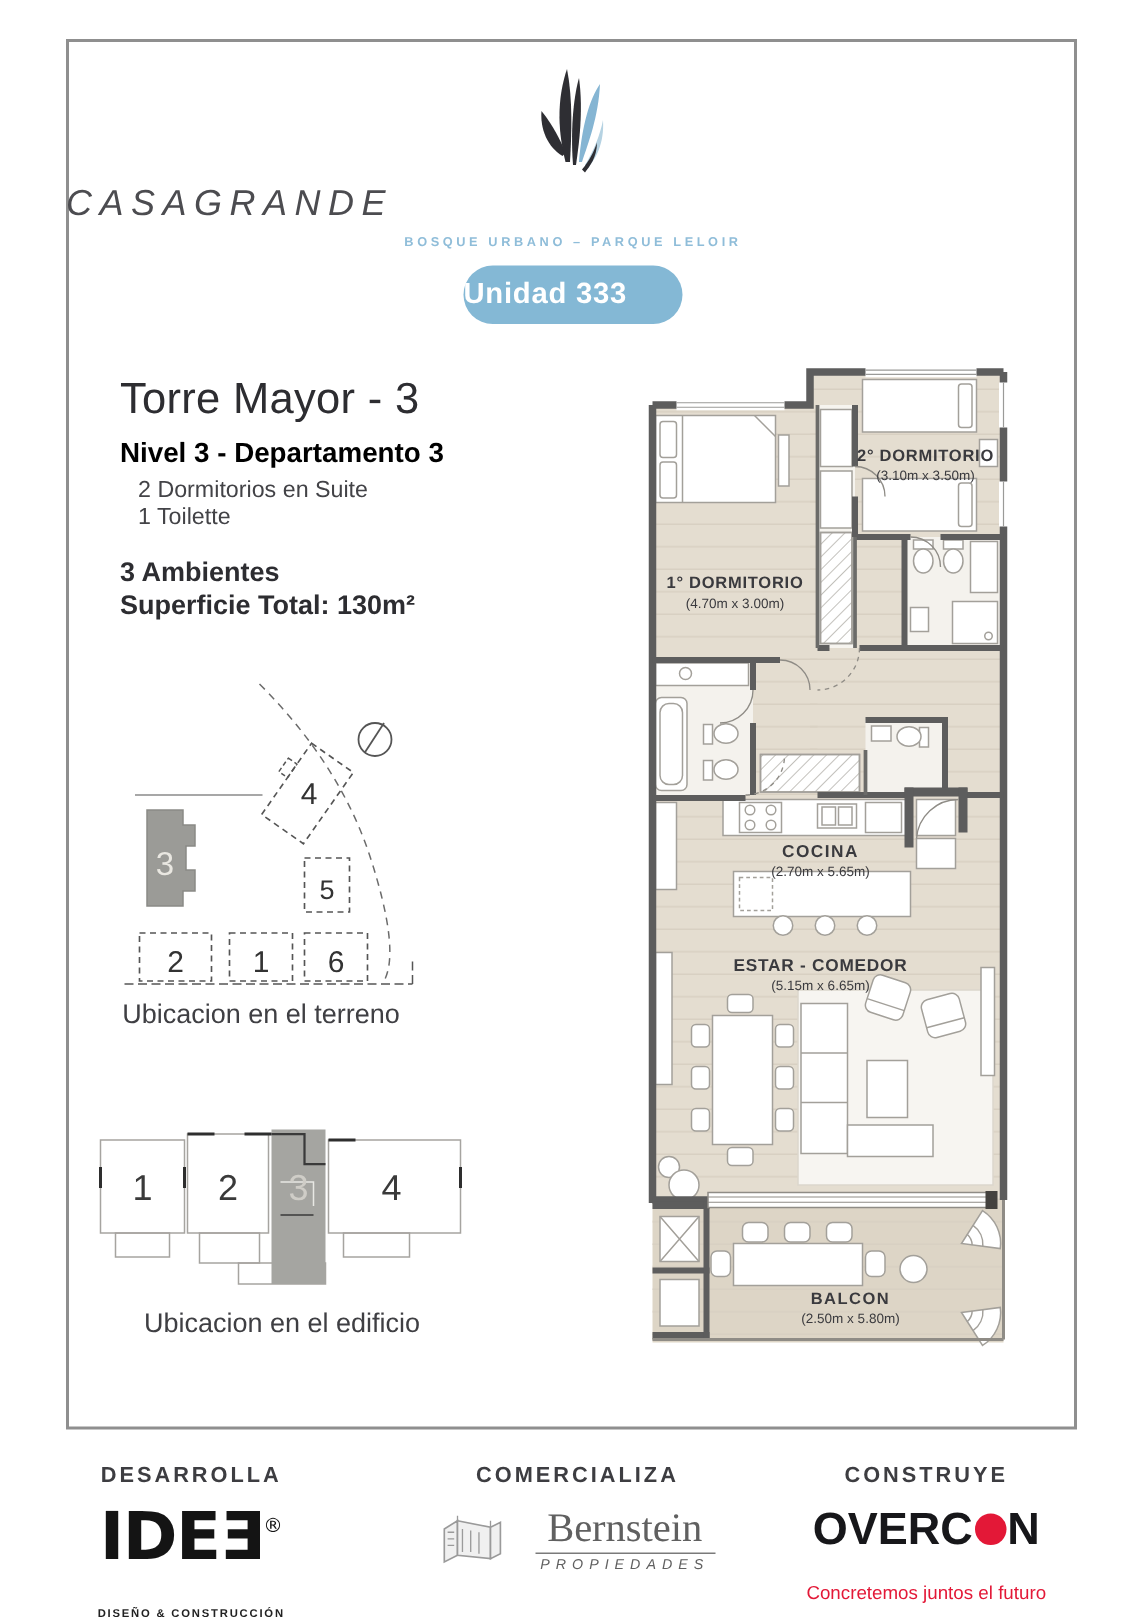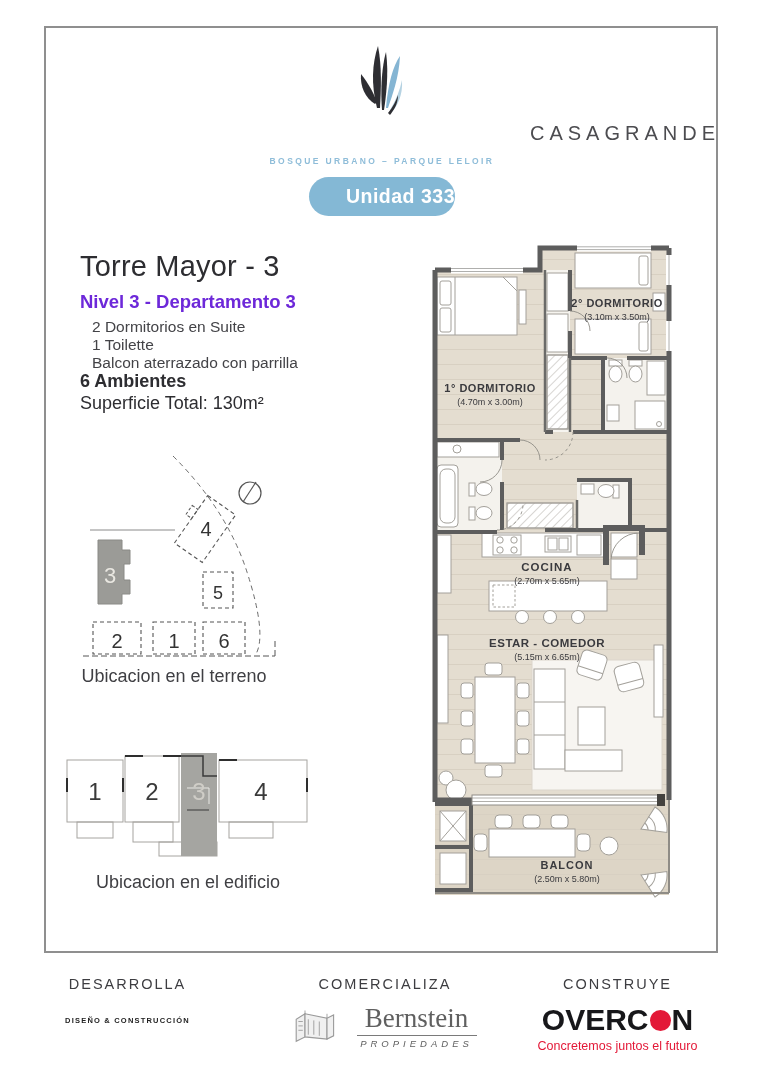--- a/index.html
+++ b/index.html
@@ -6,45 +6,45 @@
   body{
     width:763px;height:1080px;position:relative;overflow:hidden;
     background:#ffffff;
     font-family:"Liberation Sans", sans-serif;
     color:#3a3a3e;
   }
   .abs{position:absolute;}
   
   .frame{left:44px;top:26px;width:674px;height:927px;border:2px solid #8f8f8f;box-sizing:border-box;}
   
-  .brand-row{left:44px;top:122px;width:676px;text-align:right;font-size:20px;letter-spacing:5px;font-weight:500;color:#4c4c50;}
+  .brand-row{left:44px;top:122px;width:676px;text-align:left;font-size:24px;letter-spacing:5px;font-weight:500;color:#4c4c50;font-style:italic;}
   .brand-tagline{left:44px;top:156px;width:676px;text-align:center;font-size:8.5px;letter-spacing:2.4px;font-weight:600;color:#8fbdd9;}
   .badge{left:309px;top:177px;width:146px;height:39px;border-radius:20px;background:#84b8d5;color:#fff;
-         font-size:19.5px;font-weight:700;text-align:right;line-height:39px;letter-spacing:.5px;}
+         font-size:19.5px;font-weight:700;text-align:left;line-height:39px;letter-spacing:.5px;}
   
   .title{left:80px;top:250px;font-size:29px;font-weight:400;color:#2d2d31;letter-spacing:.2px;}
-  .subtitle{left:80px;top:291px;font-size:18.5px;font-weight:700;color:#6d28d9;}
+  .subtitle{left:80px;top:291px;font-size:18.5px;font-weight:700;color:#000000;}
   .features{left:92px;top:318px;font-size:15.5px;line-height:18px;color:#434347;}
   .ambientes{left:80px;top:371px;font-size:18px;font-weight:700;color:#2d2d31;}
-  .superficie{left:80px;top:393px;font-size:18px;font-weight:400;color:#2d2d31;}
+  .superficie{left:80px;top:393px;font-size:18px;font-weight:700;color:#2d2d31;}
   .caption{font-size:18px;color:#3f3f43;text-align:center;}
   
   .fcol{top:976px;display:flex;flex-direction:column;align-items:center;}
-  .fcol .role{font-size:14.5px;letter-spacing:2px;color:#3d3d41;font-weight:400;}
+  .fcol .role{font-size:14.5px;letter-spacing:2px;color:#3d3d41;font-weight:700;}
   .idee-logo{margin-top:11px;font-family:"DejaVu Sans",sans-serif;font-size:44px;font-weight:800;line-height:1;letter-spacing:-1px;color:#141414;}
   .idee-logo sup{font-size:13px;font-weight:400;vertical-align:18px;letter-spacing:0;}
   .idee-tag{margin-top:24px;font-size:7.5px;letter-spacing:1.2px;font-weight:700;color:#222;}
   .bern-row{margin-top:13px;display:flex;align-items:center;gap:19px;}
   .bern-txt{display:flex;flex-direction:column;align-items:center;}
   .bern-name{font-family:"Liberation Serif",serif;font-size:27px;line-height:1;color:#606060;}
   .bern-div{width:120px;border-top:1px solid #7a7a7a;margin:3px 0 2px 0;}
   .bern-tag{font-size:9.5px;letter-spacing:4px;color:#606060;font-style:italic;}
   .over-row{margin-top:13px;font-size:30px;font-weight:800;color:#17171a;line-height:1;white-space:nowrap;}
   .over-dot{display:inline-block;width:21px;height:21px;border-radius:50%;background:#e31837;vertical-align:-1px;margin:0 1px;}
-  .over-tag{margin-top:4px;font-size:12.5px;font-weight:500;color:#e31837;}
+  .over-tag{margin-top:20px;font-size:12.5px;font-weight:500;color:#e31837;}
   svg text{font-family:"Liberation Sans",sans-serif;}
 </style>
 </head>
 <body>
 
 <div class="abs frame"></div>
 
 <svg class="abs" style="left:359px;top:44px" width="44" height="76" viewBox="0 0 44 76">
   <path d="M16,60 C6,54 1,42 2,30 C10,40 15,50 18,58 Z" fill="#2e2e33"></path>
   <path d="M18,64 C12,40 13,20 19,2 C23,22 22,46 21,64 Z" fill="#2e2e33"></path>
@@ -55,23 +55,22 @@
 </svg>
 <div class="abs brand-row">CASAGRANDE</div>
 <div class="abs brand-tagline">BOSQUE URBANO – PARQUE LELOIR</div>
 <div class="abs badge">Unidad 333</div>
 
 <div class="abs title">Torre Mayor - 3</div>
 <div class="abs subtitle">Nivel 3 - Departamento 3</div>
 <div class="abs features">
   <div>2 Dormitorios en Suite</div>
   <div>1 Toilette</div>
-  <div>Balcon aterrazado con parrilla</div>
 </div>
-<div class="abs ambientes">6 Ambientes</div>
+<div class="abs ambientes">3 Ambientes</div>
 <div class="abs superficie">Superficie Total: 130m²</div>
 
 <svg class="abs" style="left:75px;top:452px" width="220" height="210" viewBox="0 0 220 210">
   <path d="M98,4 Q152,58 172,120 T181,202" fill="none" stroke="#6b6b6b" stroke-width="1" stroke-dasharray="5,4"></path>
   <line x1="15" y1="78" x2="100" y2="78" stroke="#8a8a8a" stroke-width="1"></line>
   <circle cx="175" cy="41" r="11" fill="none" stroke="#555" stroke-width="1.2"></circle>
   <line x1="168" y1="50" x2="181" y2="30" stroke="#555" stroke-width="1.2"></line>
   <g>
     <path d="M23,88 h24 v10 h8 v14 h-6 v16 h6 v14 h-8 v10 h-24 Z" fill="#9b9b97" stroke="#8a8a86"></path>
     <text x="35" y="131" font-size="22" fill="#e9e7e1" text-anchor="middle">3</text>
@@ -316,20 +315,21 @@
     <text x="120" y="339" font-size="9">(2.70m x 5.65m)</text>
     <text x="120" y="402" font-size="11.5" font-weight="700" letter-spacing="0.5">ESTAR - COMEDOR</text>
     <text x="120" y="415" font-size="9">(5.15m x 6.65m)</text>
     <text x="140" y="624" font-size="11" font-weight="700" letter-spacing="1">BALCON</text>
     <text x="140" y="637" font-size="9">(2.50m x 5.80m)</text>
   </g>
 </svg>
 
 <div class="abs fcol" style="left:40px;width:175px">
   <div class="role">DESARROLLA</div>
+  <div class="idee-logo"><span>IDEƎ</span><sup>®</sup></div>
   <div class="idee-tag">DISEÑO &amp; CONSTRUCCIÓN</div>
 </div>
 
 <div class="abs fcol" style="left:295px;width:180px">
   <div class="role">COMERCIALIZA</div>
   <div class="bern-row">
     <svg width="44" height="38" viewBox="0 0 40 34">
       <g fill="#f0f0f0" stroke="#9a9a9a" stroke-width="1">
         <path d="M2,30 V10 L10,5 V26 Z"></path>
         <path d="M10,5 L30,9 V28 L10,26 Z"></path>

